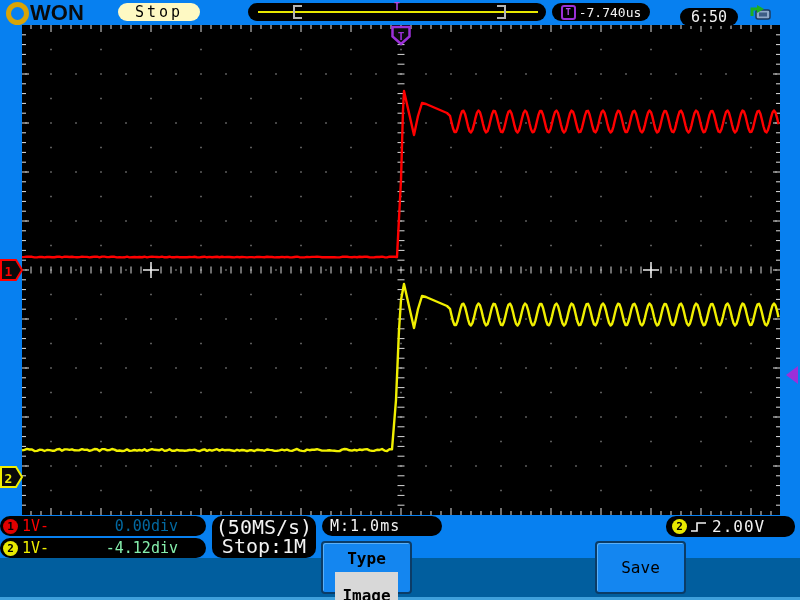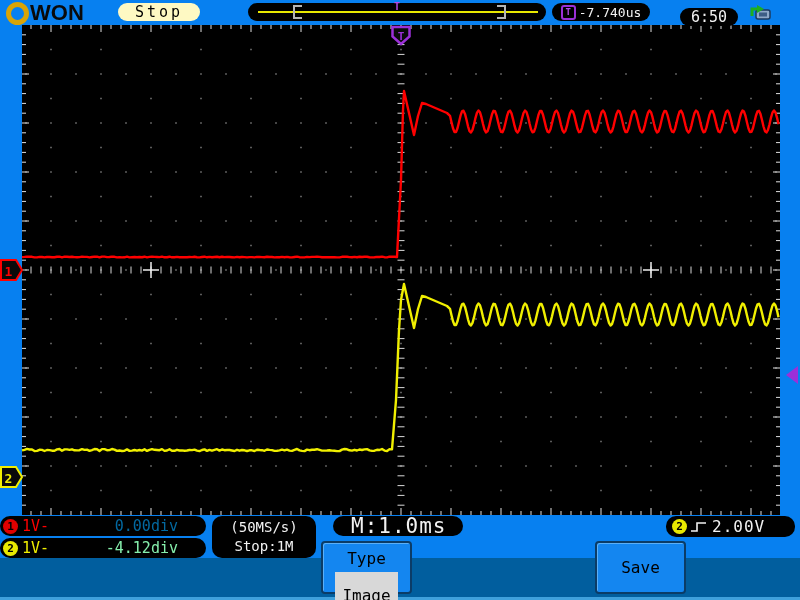--- a/index.html
+++ b/index.html
@@ -23,31 +23,31 @@
   .t-icon{display:inline-flex;align-items:center;justify-content:center;width:11px;height:11px;
           border:2px solid #9b30d8;border-radius:3px;color:#b44ae8;font-size:9px;font-weight:bold;margin-right:3px;}
   .clock-pill{left:680px;top:8px;width:58px;height:18px;justify-content:center;font-size:15px;}
   
   .ch-pill{left:0;width:206px;height:20px;font-size:15px;}
   .chip{display:inline-flex;align-items:center;justify-content:center;width:15px;height:15px;border-radius:50%;
         color:#000;font-size:11px;font-weight:bold;margin-left:3px;flex:0 0 auto;}
   .ch-scale{margin-left:4px;}
   .ch-pos{margin-left:auto;margin-right:28px;}
   .acq-pill{left:212px;top:516px;width:104px;height:42px;border-radius:10px;background:#000;color:#f2f2f2;
-            display:flex;flex-direction:column;align-items:center;justify-content:center;font-size:14px;line-height:19px;}
-  .tb-pill{left:333px;top:516px;width:112px;height:20px;font-size:21px;padding-left:18px;letter-spacing:1px;}
+            display:flex;flex-direction:column;align-items:center;justify-content:center;font-size:20px;line-height:19px;}
+  .tb-pill{left:322px;top:516px;width:112px;height:20px;font-size:15px;padding-left:8px;letter-spacing:1px;}
   .trig-pill{left:666px;top:516px;width:129px;height:21px;font-size:16px;}
   .trig-level{margin-left:4px;letter-spacing:1px;}
   
   .menubar{left:0;top:558px;width:800px;height:42px;background:#015e9e;}
   .menubar .shine{position:absolute;left:0;bottom:0;width:100%;height:3px;background:#3fa0dc;}
   .softkey{position:absolute;width:91px;height:53px;background:#1486f0;border:2px solid #0b3c67;border-radius:4px;
            box-shadow:inset 1px 1px 0 #5ab0f8;display:flex;flex-direction:column;align-items:center;
            color:#000;font-size:16px;cursor:pointer;box-sizing:border-box;}
-  .softkey.type{left:321px;top:541px;justify-content:flex-start;padding-top:6px;}
+  .softkey.type{left:321px;top:541px;justify-content:flex-start;padding-top:6px;font-weight:bold;}
   .softkey.save{left:595px;top:541px;justify-content:center;}
   .sk-value{margin-top:4px;background:#d8d8d8;padding:14px 7px;}
   svg text{font-family:"DejaVu Sans Mono",monospace;font-weight:bold;}
 </style>
 </head>
 <body>
 
 <div class="screen">
 
   <svg id="scope-svg" class="abs" style="left:0;top:0;" width="800" height="600" viewBox="0 0 800 600">

